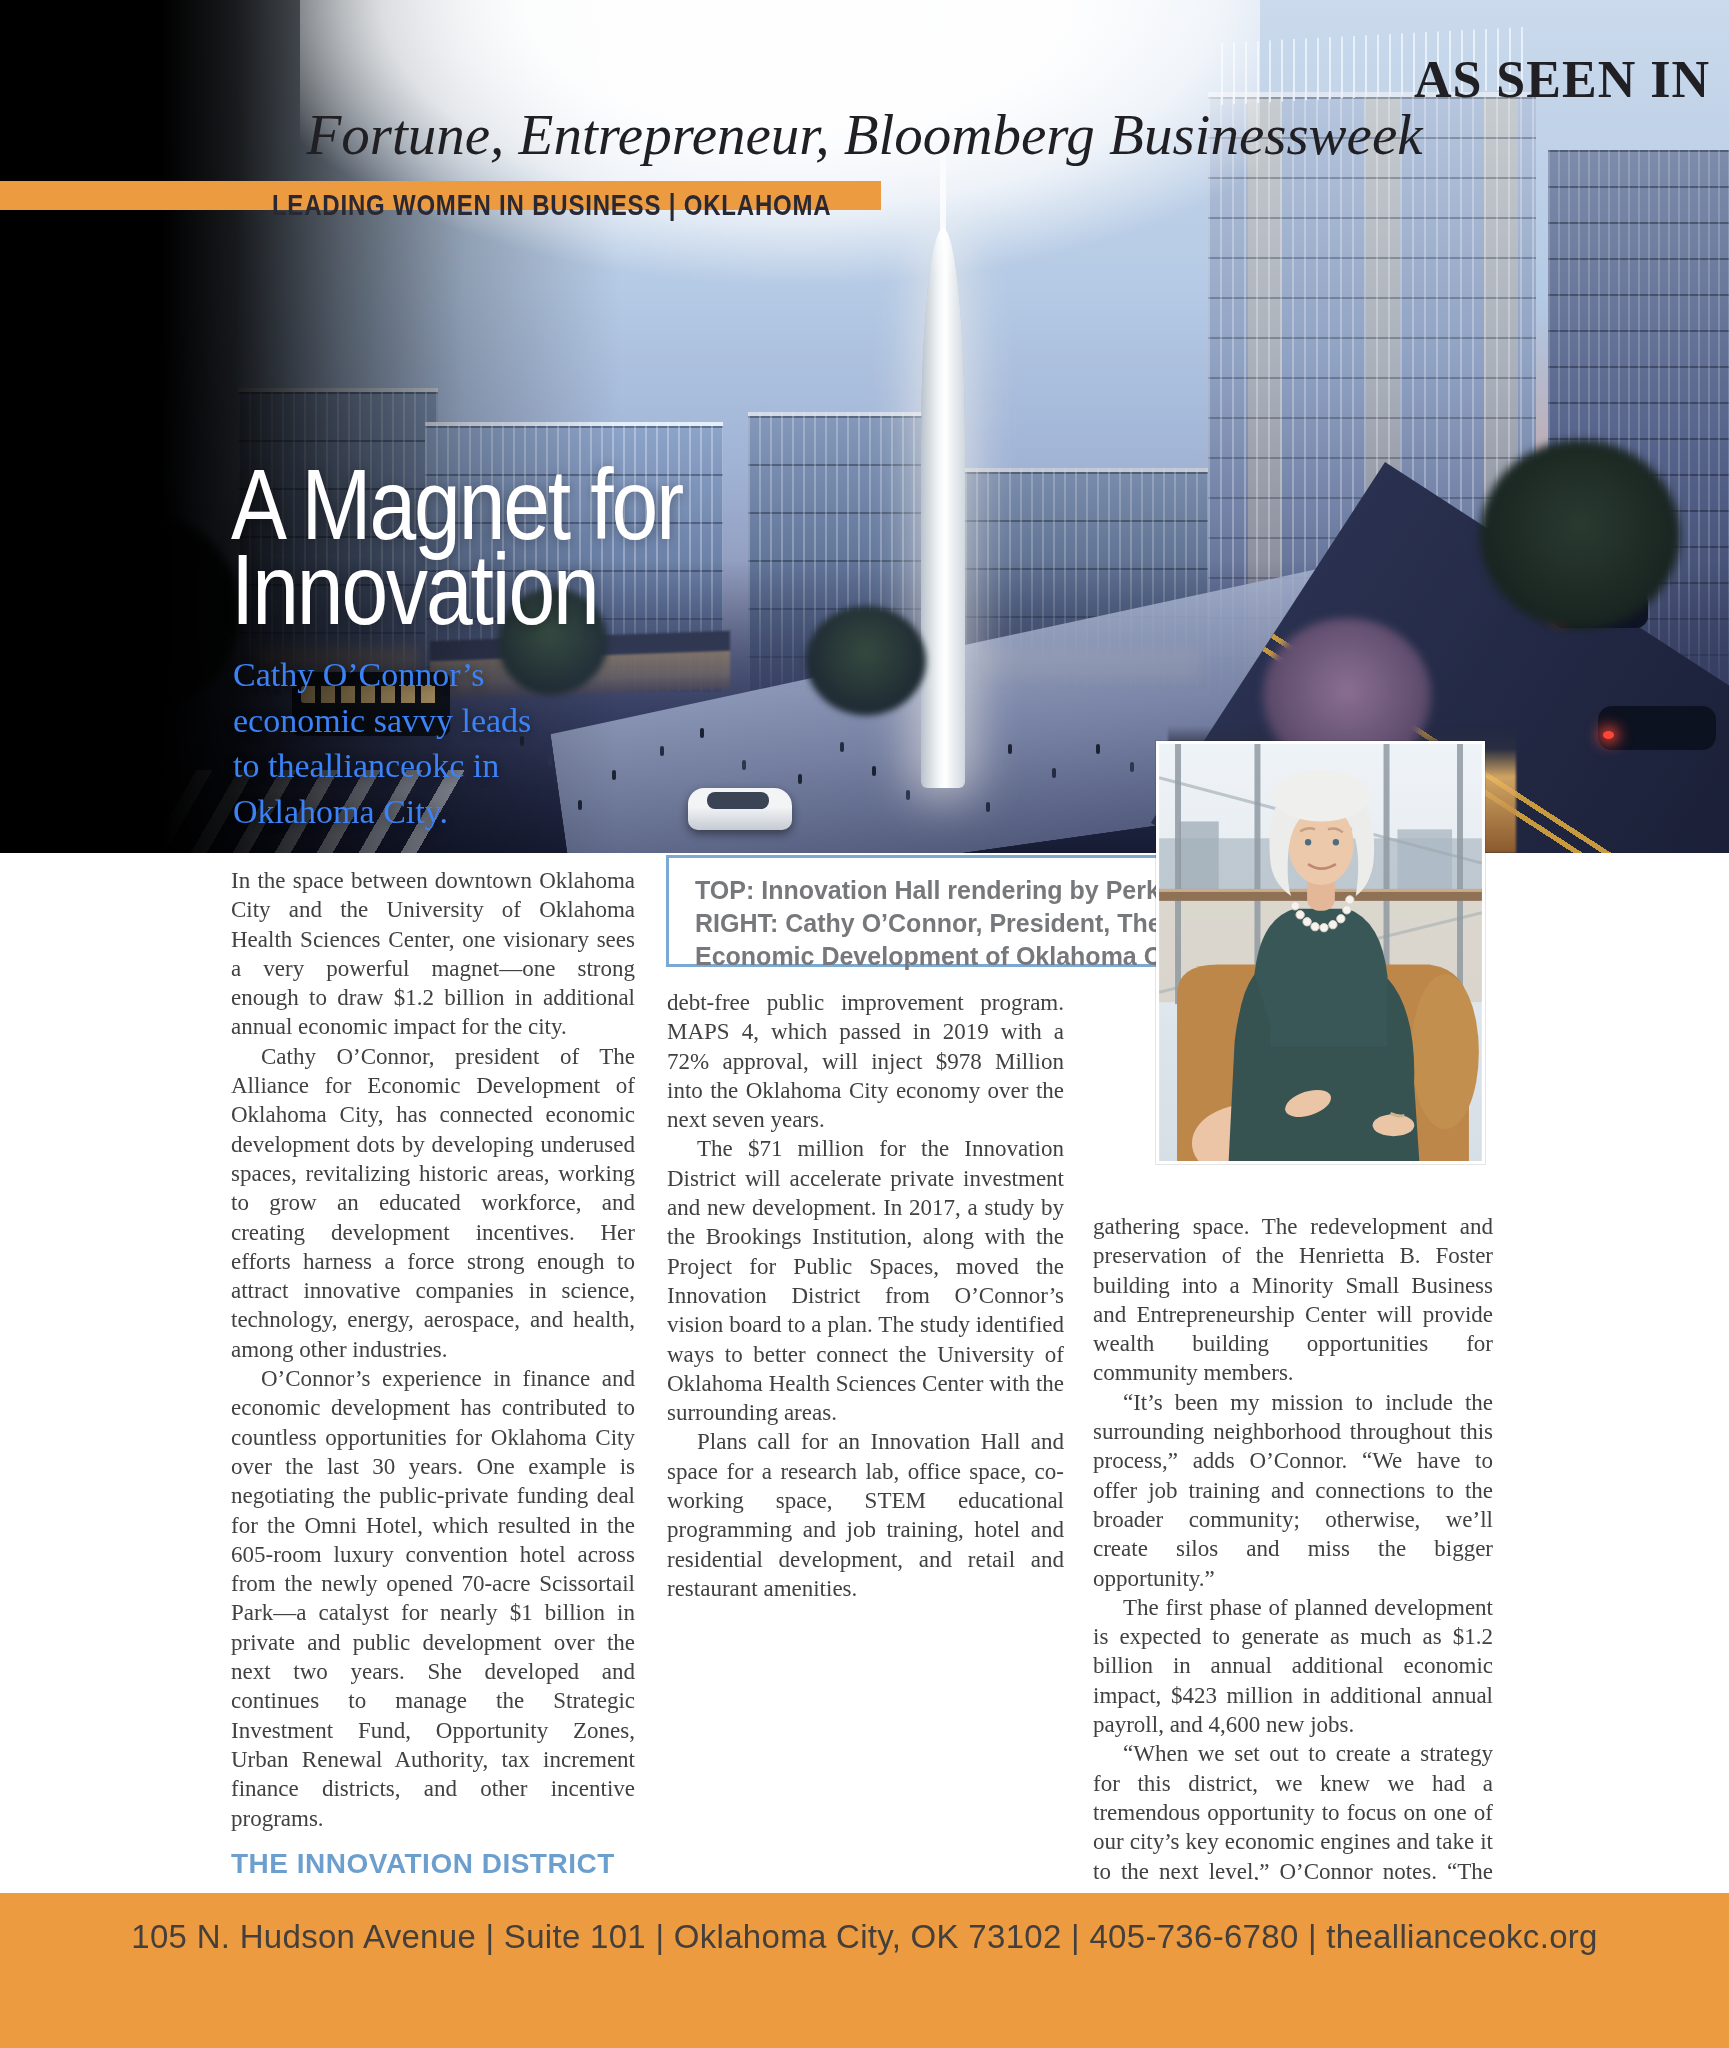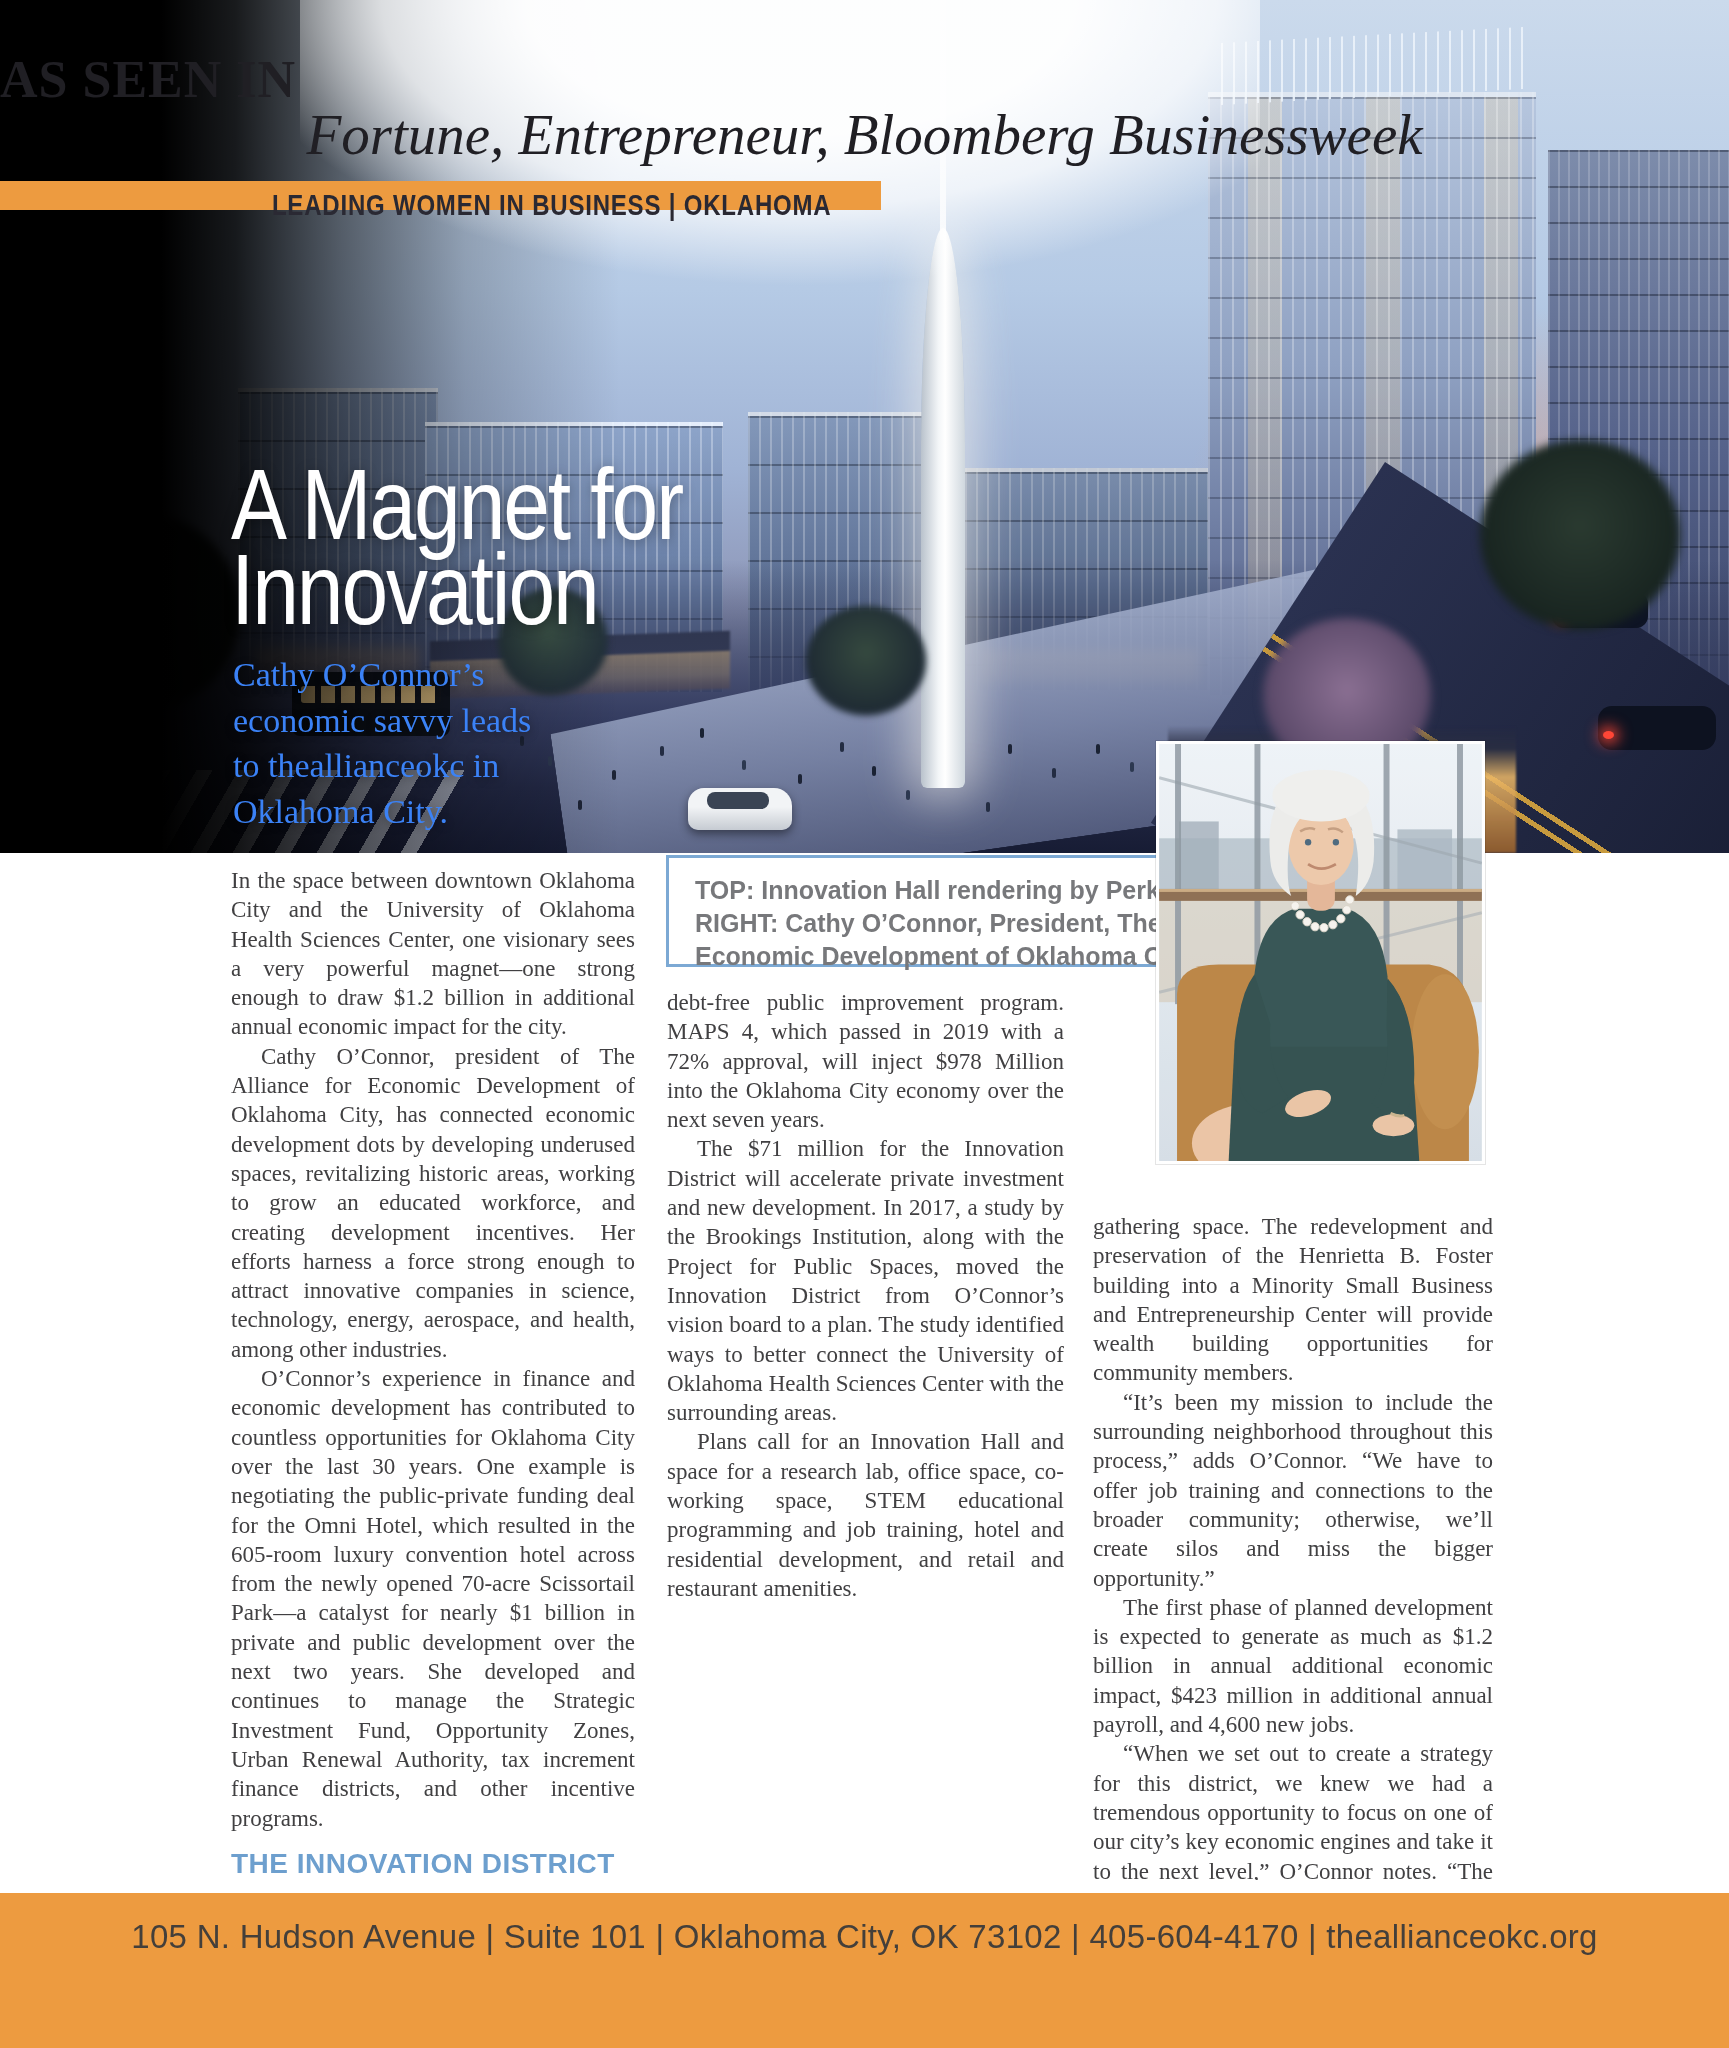--- a/index.html
+++ b/index.html
@@ -84,21 +84,21 @@
     box-shadow:520px 736px #1d2436,548px 756px #2c3850,612px 770px #1d2436,660px 746px #232c42,
       700px 728px #1a2233,742px 760px #2c3850,798px 774px #1d2436,840px 742px #232c42,
       872px 766px #1a2233,906px 790px #2c3850,1008px 744px #1d2436,1052px 768px #232c42,
       1096px 744px #1a2233,1130px 762px #2c3850,578px 800px #1d2436,986px 802px #232c42;}
   .fade-black{left:0;top:0;width:620px;height:853px;
     background:linear-gradient(90deg,#000 0%,#000 26%,rgba(0,0,0,.88) 38%,rgba(0,0,0,.55) 55%,rgba(0,0,0,.22) 75%,rgba(0,0,0,0) 100%);}
   .fade-white{left:300px;top:0;width:960px;height:340px;
     background:radial-gradient(ellipse 75% 105% at 52% 0%, rgba(255,255,255,.97) 38%, rgba(255,255,255,.75) 58%, rgba(255,255,255,0) 80%);}
 
   
-  .kicker{position:absolute;left:0;width:1710px;top:50px;text-align:left;
+  .kicker{position:absolute;left:0;width:1710px;top:50px;text-align:right;
     font:600 52px "Liberation Serif",serif;letter-spacing:1px;color:#201f24;}
   .pubs{position:absolute;left:0;width:1729px;top:102px;text-align:center;
     font-family:"Liberation Serif",serif;font-style:italic;font-weight:normal;font-size:57px;color:#201f24;}
   .banner{position:absolute;left:0;top:181px;width:881px;height:29px;background:#ED9B40;}
   .banner-text{position:absolute;right:50px;top:0;line-height:47px;white-space:nowrap;
     font-family:"Liberation Sans",sans-serif;font-weight:bold;font-size:30px;letter-spacing:1px;color:#2a2933;
     transform:scaleX(.8);transform-origin:100% 50%;}
   .headline{position:absolute;left:231px;top:462px;color:#fff;
     font-family:"Liberation Sans",sans-serif;font-size:100px;line-height:85px;letter-spacing:-2.5px;
     transform:scaleX(.84);transform-origin:0 0;text-shadow:0 2px 14px rgba(0,0,0,.35);white-space:nowrap;}
@@ -262,16 +262,16 @@
   </div>
 
   <div class="col col3">
     <p>gathering space. The redevelopment and preservation of the Henrietta B. Foster building into a Minority Small Business and Entrepreneurship Center will provide wealth building opportunities for community members.</p>
     <p class="ind">“It’s been my mission to include the surrounding neighborhood throughout this process,” adds O’Connor. “We have to offer job training and connections to the broader community; otherwise, we’ll create silos and miss the bigger opportunity.”</p>
     <p class="ind">The first phase of planned development is expected to generate as much as $1.2 billion in annual additional economic impact, $423 million in additional annual payroll, and 4,600 new jobs.</p>
     <p class="ind">“When we set out to create a strategy for this district, we knew we had a tremendous opportunity to focus on one of our city’s key economic engines and take it to the next level,” O’Connor notes. “The magnetism comes when we create a sense of community and welcome new businesses and ideas, keys to a strong innovation ecosystem.”</p>
   </div>
 
   <div class="footer">
-    <p class="footer-text">105 N. Hudson Avenue  |  Suite 101  |  Oklahoma City, OK 73102  |  405-604-4170  |  theallianceokc.org</p>
+    <p class="footer-text">105 N. Hudson Avenue  |  Suite 101  |  Oklahoma City, OK 73102  |  405-736-6780  |  theallianceokc.org</p>
   </div>
 
 </div>
 
 </body></html>

